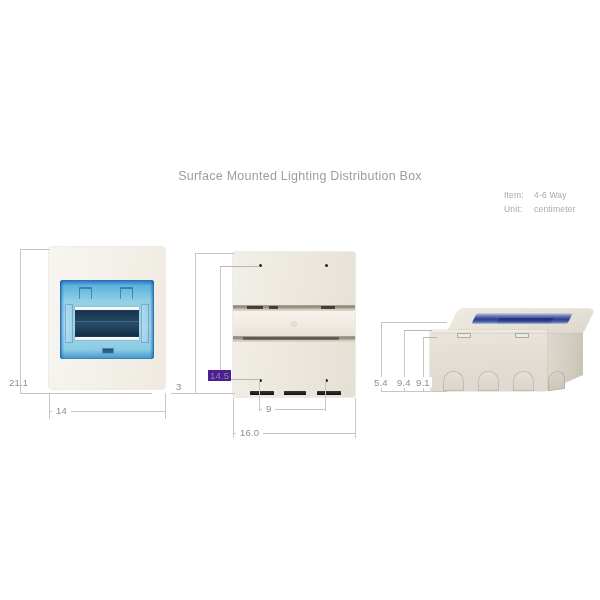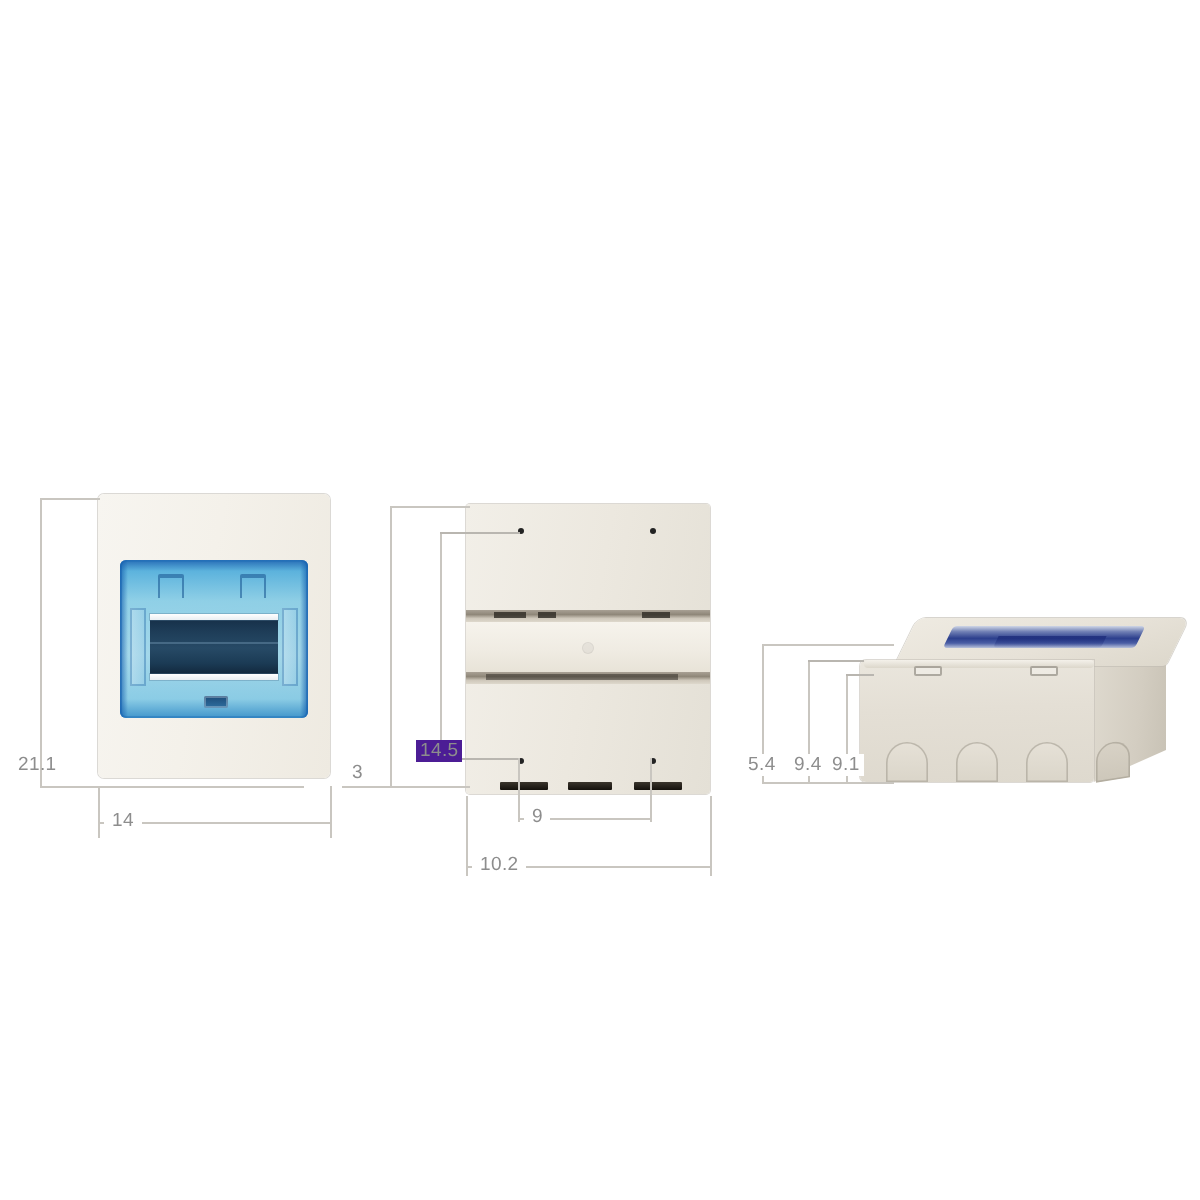--- a/index.html
+++ b/index.html
@@ -331,21 +331,32 @@
     background: linear-gradient(180deg, #d8d2c6, #cdc7ba);
     box-shadow: inset 0 0 0 0.8px rgba(168,162,150,0.7);
     transform: skewY(-9deg);
   }
 </style>
 </head>
 <body>
 
 <div class="page">
 
-
+  <div class="title">Surface Mounted Lighting Distribution Box</div>
+
+  <div class="meta">
+    <div class="meta-row">
+      <span class="meta-key">Item:</span>
+      <span class="meta-val">4-6 Way</span>
+    </div>
+    <div class="meta-row">
+      <span class="meta-key">Unit:</span>
+      <span class="meta-val">centimeter</span>
+    </div>
+  </div>
 
   <div class="view-front">
     <div class="front-body"></div>
 
     <div class="front-window">
       <div class="win-edge-l"></div>
       <div class="win-edge-r"></div>
 
       <div class="clip clip-a"></div>
       <div class="clip clip-b"></div>
@@ -407,21 +418,21 @@
   <div class="dim-label" style="left:208px; top:370px; background:#4c1d95; padding:0 2px;">14.5</div>
 
   <div class="dim-line-h" style="left:259px; top:409px; width:66px;"></div>
   <div class="dim-tick-v" style="left:259px; top:379px; height:32px;"></div>
   <div class="dim-tick-v" style="left:325px; top:379px; height:32px;"></div>
   <div class="dim-label" style="left:262px; top:403px; background:#fff; padding:0 4px;">9</div>
 
   <div class="dim-line-h" style="left:233px; top:433px; width:122px;"></div>
   <div class="dim-tick-v" style="left:233px; top:398px; height:40px;"></div>
   <div class="dim-tick-v" style="left:355px; top:398px; height:40px;"></div>
-  <div class="dim-label" style="left:236px; top:427px; background:#fff; padding:0 4px;">10.2</div>
+  <div class="dim-label" style="left:236px; top:427px; background:#fff; padding:0 4px;">16.0</div>
 
   <div class="view-iso">
     <div class="iso-side"></div>
     <div class="iso-lid">
       <div class="iso-lid-glass"></div>
     </div>
     <div class="iso-front">
       <div class="iso-ko iso-ko-a"></div>
       <div class="iso-ko iso-ko-b"></div>
       <div class="iso-ko iso-ko-c"></div>

